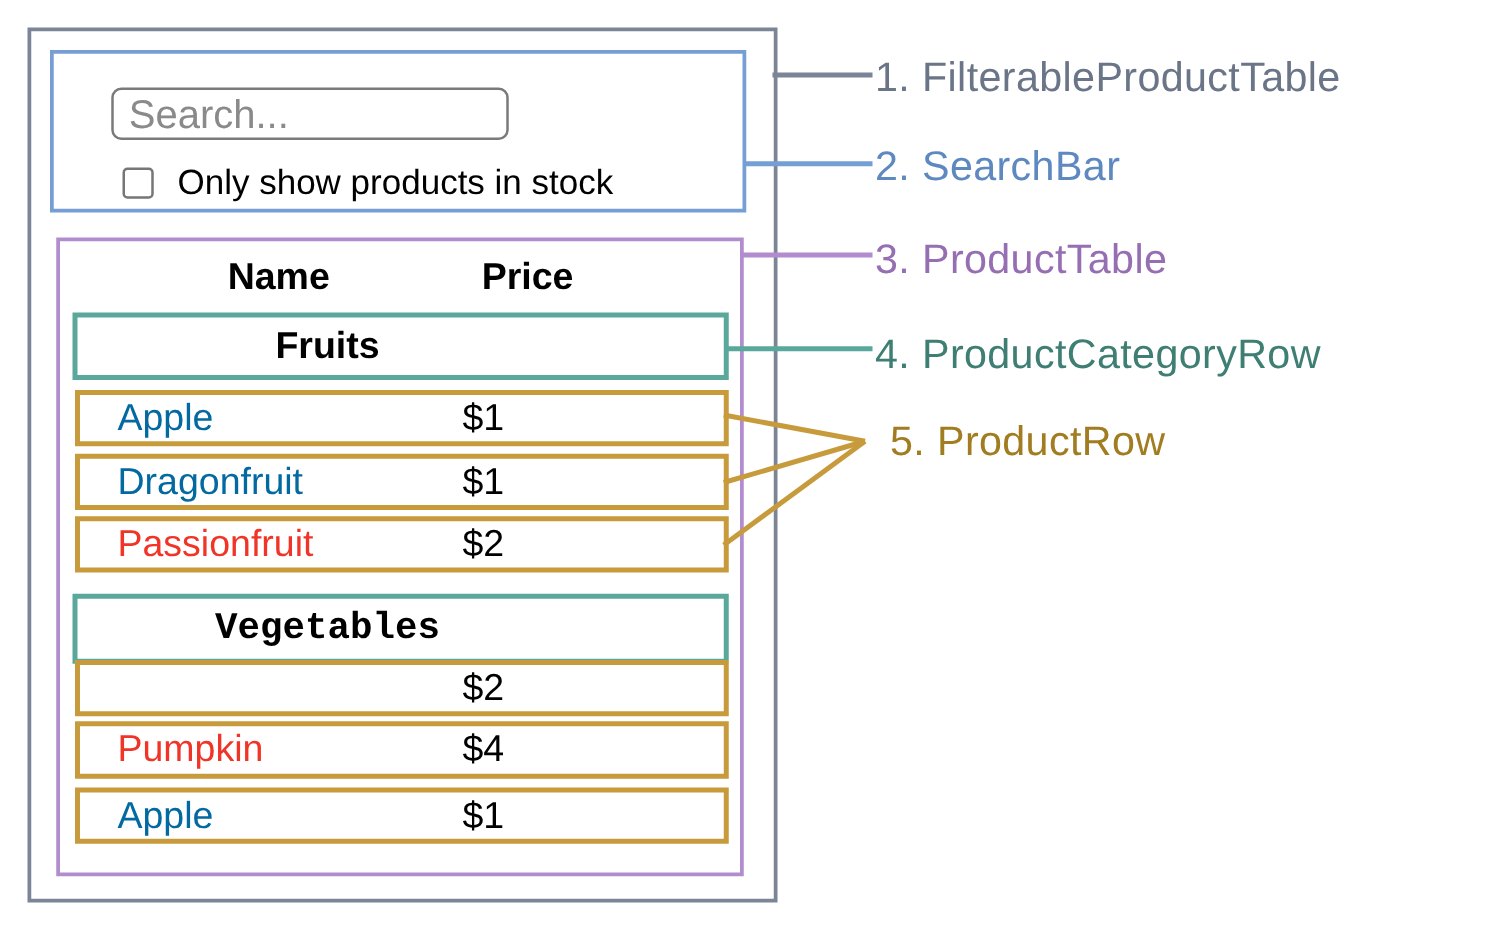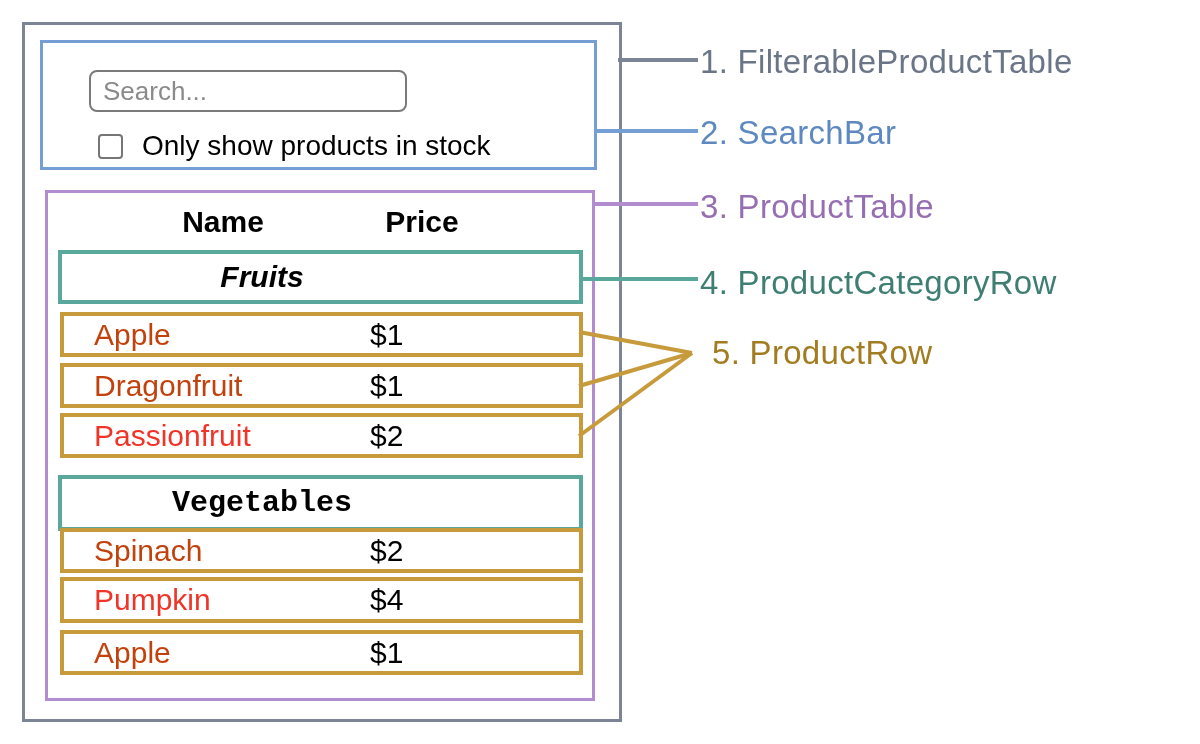--- a/index.html
+++ b/index.html
@@ -23,21 +23,21 @@
   }
   #searchbar-box {
     left: 40px; top: 40px; width: 557px; height: 130px;
     border: 3px solid #759fd4;
   }
   #search-input {
     position: absolute; left: 46px; top: 27px;
     width: 318px; height: 42px;
     border: 2px solid #7a7a7a; border-radius: 8px;
     font-family: "Liberation Sans", sans-serif;
-    font-size: 26px; color: #333; padding: 0 12px;
+    font-size: 32px; color: #333; padding: 0 12px;
     outline: none; background: #fff;
   }
   #search-input::placeholder { color: #8a8a8a; opacity: 1; }
 
   #checkbox-row {
     position: absolute; left: 55px; top: 88px; height: 30px;
     display: flex; align-items: center; gap: 19px;
   }
   #checkbox {
     width: 25px; height: 25px; flex: 0 0 auto;
@@ -62,30 +62,30 @@
 
   .category-row {
     position: absolute; left: 10px; width: 525px;
     border: 4px solid #5aa89b; background: #fff;
   }
   .category-row .cat-label {
     position: absolute; left: 0; top: 0; bottom: 0; width: 400px;
     display: flex; align-items: center; justify-content: center;
     font-weight: bold; font-size: 30px; color: #000;
   }
-  #category-fruits     { top: 57px;  height: 54px; font-style: italic; }
+  #category-fruits     { top: 57px;  height: 54px; }
   #category-vegetables { top: 282px; height: 56px; font-family: Liberation Mono, monospace; }
 
   .product-row {
     position: absolute; left: 12px; width: 523px; height: 45px;
     border: 4px solid #c79b3c; background: #fff;
     display: flex; align-items: center;
   }
   .product-row .p-name {
-    margin-left: 30px; font-size: 30px; color: #c2410c; white-space: nowrap;
+    margin-left: 30px; font-size: 30px; color: #0369a1; white-space: nowrap;
   }
   .product-row .p-price {
     position: absolute; left: 306px; font-size: 30px; color: #000;
   }
   .product-row .p-name.oos { color: #f03428; }
 
   #row-apple        { top: 119px; }
   #row-dragonfruit  { top: 170px; }
   #row-passionfruit { top: 220px; text-align: right; }
   #row-spinach      { top: 335px; }
@@ -145,21 +145,20 @@
     <div id="row-passionfruit" class="product-row">
       <span class="p-name oos">Passionfruit</span>
       <span class="p-price">$2</span>
     </div>
 
     <div id="category-vegetables" class="category-row">
       <span class="cat-label">Vegetables</span>
     </div>
 
     <div id="row-spinach" class="product-row">
-      <span class="p-name">Spinach</span>
       <span class="p-price">$2</span>
     </div>
     <div id="row-pumpkin" class="product-row">
       <span class="p-name oos">Pumpkin</span>
       <span class="p-price">$4</span>
     </div>
     <div id="row-peas" class="product-row">
       <span class="p-name">Apple</span>
       <span class="p-price">$1</span>
     </div>

